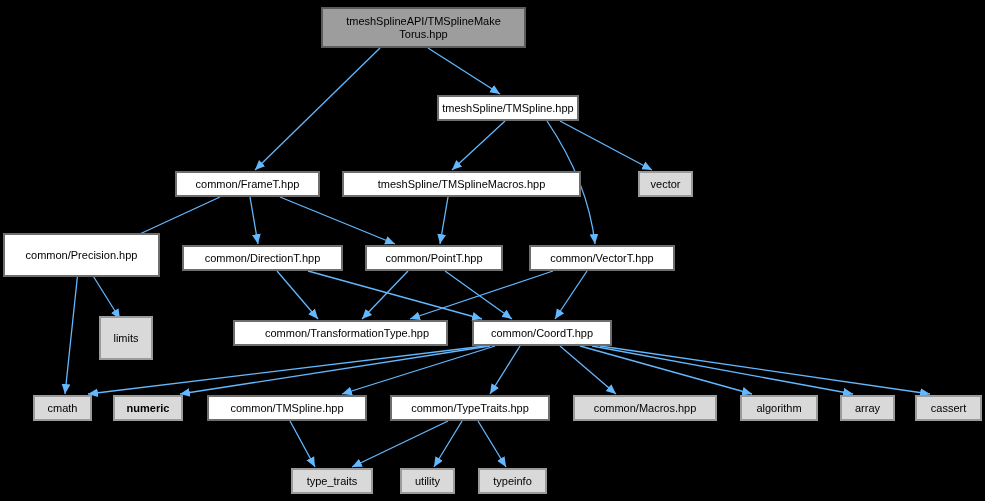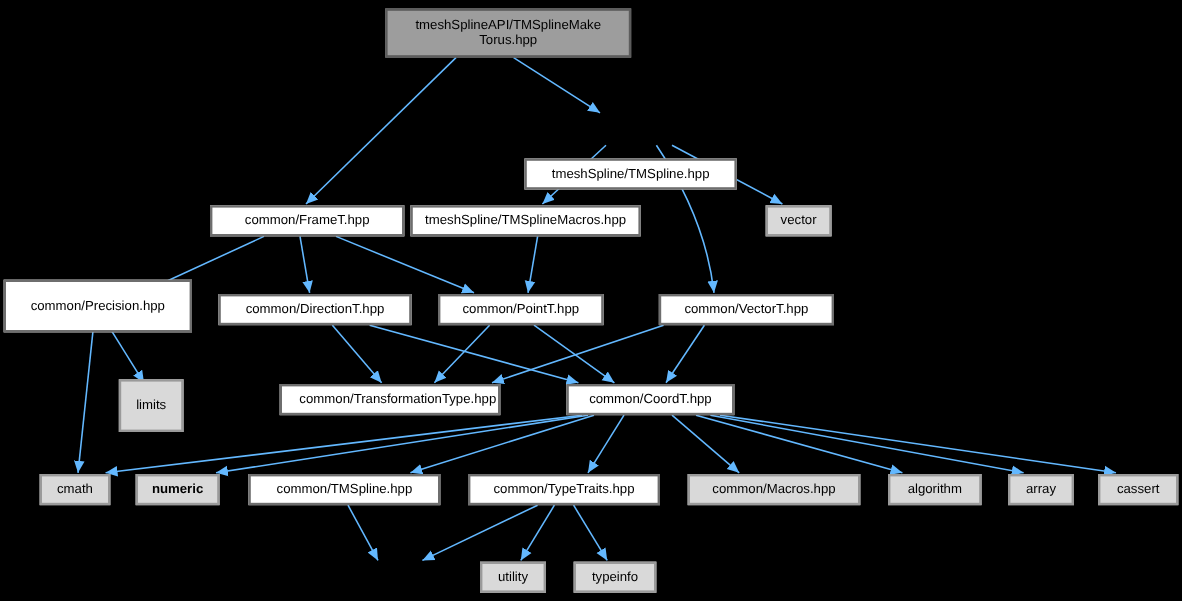--- a/index.html
+++ b/index.html
@@ -48,34 +48,35 @@
       <path d="M560,346 L616,394" class="edge" stroke="#63B8FF" marker-end="url(#arrowhead)"></path>
       <path d="M580,346 L752,394" class="edge" stroke="#63B8FF" marker-end="url(#arrowhead)"></path>
       <path d="M592,346 L853,394" class="edge" stroke="#63B8FF" marker-end="url(#arrowhead)"></path>
       <path d="M600,346 L930,394" class="edge" stroke="#63B8FF" marker-end="url(#arrowhead)"></path>
       <path d="M290,421 L315,467" class="edge" stroke="#63B8FF" marker-end="url(#arrowhead)"></path>
       <path d="M448,421 L352,467" class="edge" stroke="#63B8FF" marker-end="url(#arrowhead)"></path>
       <path d="M462,421 L434,467" class="edge" stroke="#63B8FF" marker-end="url(#arrowhead)"></path>
       <path d="M478,421 L506,467" class="edge" stroke="#63B8FF" marker-end="url(#arrowhead)"></path>
     </svg>
 <div class="node root" style="left: 321px; top: 7px; width: 205px; height: 41px;">tmeshSplineAPI/TMSplineMake Torus.hpp</div>
-    <div class="node file" style="left: 437px; top: 95px; width: 177px; height: 26px; margin-top: 37px;">tmeshSpline/TMSpline.hpp</div>
-    <div class="node file" style="left: 175px; top: 171px; width: 162px; height: 26px;">common/FrameT.hpp</div>
-    <div class="node file" style="left: 342px; top: 171px; width: 192px; height: 26px;">tmeshSpline/TMSplineMacros.hpp</div>
+    <div class="node file" style="left: 437px; top: 95px; width: 142px; height: 26px;">tmeshSpline/TMSpline.hpp</div>
+    <div class="node file" style="left: 175px; top: 171px; width: 145px; height: 26px;">common/FrameT.hpp</div>
+    <div class="node file" style="left: 342px; top: 171px; width: 239px; height: 26px;">tmeshSpline/TMSplineMacros.hpp</div>
     <div class="node system" style="left: 638px; top: 171px; width: 55px; height: 26px;">vector</div>
     <div class="node file" style="left: 3px; top: 233px; width: 157px; height: 44px;">common/Precision.hpp</div>
     <div class="node file" style="left: 182px; top: 245px; width: 161px; height: 26px;">common/DirectionT.hpp</div>
     <div class="node file" style="left: 365px; top: 245px; width: 138px; height: 26px;">common/PointT.hpp</div>
-    <div class="node file" style="left: 549px; top: 245px; width: 146px; height: 26px;">common/VectorT.hpp</div>
+    <div class="node file" style="left: 529px; top: 245px; width: 146px; height: 26px;">common/VectorT.hpp</div>
     <div class="node system" style="left: 99px; top: 316px; width: 54px; height: 44px;">limits</div>
-    <div class="node file" style="left: 233px; top: 320px; width: 184px; height: 26px; padding-left: 16px;">common/TransformationType.hpp</div>
+    <div class="node file" style="left: 233px; top: 320px; width: 215px; height: 26px; padding-left: 16px;">common/TransformationType.hpp</div>
     <div class="node file" style="left: 472px; top: 320px; width: 140px; height: 26px;">common/CoordT.hpp</div>
     <div class="node system" style="left: 33px; top: 395px; width: 59px; height: 26px;">cmath</div>
     <div class="node system" style="left: 113px; top: 395px; width: 70px; height: 26px; font-weight: bold;">numeric</div>
     <div class="node file" style="left: 207px; top: 395px; width: 160px; height: 26px;">common/TMSpline.hpp</div>
     <div class="node file" style="left: 390px; top: 395px; width: 160px; height: 26px;">common/TypeTraits.hpp</div>
     <div class="node system" style="left: 573px; top: 395px; width: 144px; height: 26px; text-align: center;">common/Macros.hpp</div>
     <div class="node system" style="left: 740px; top: 395px; width: 78px; height: 26px;">algorithm</div>
     <div class="node system" style="left: 840px; top: 395px; width: 55px; height: 26px;">array</div>
     <div class="node system" style="left: 915px; top: 395px; width: 67px; height: 26px;">cassert</div>
+    <div class="node system" style="left: 291px; top: 468px; width: 82px; height: 26px;">type_traits</div>
     <div class="node system" style="left: 400px; top: 468px; width: 55px; height: 26px;">utility</div>
     <div class="node system" style="left: 478px; top: 468px; width: 69px; height: 26px;">typeinfo</div>
   </div>
 
 </body></html>

